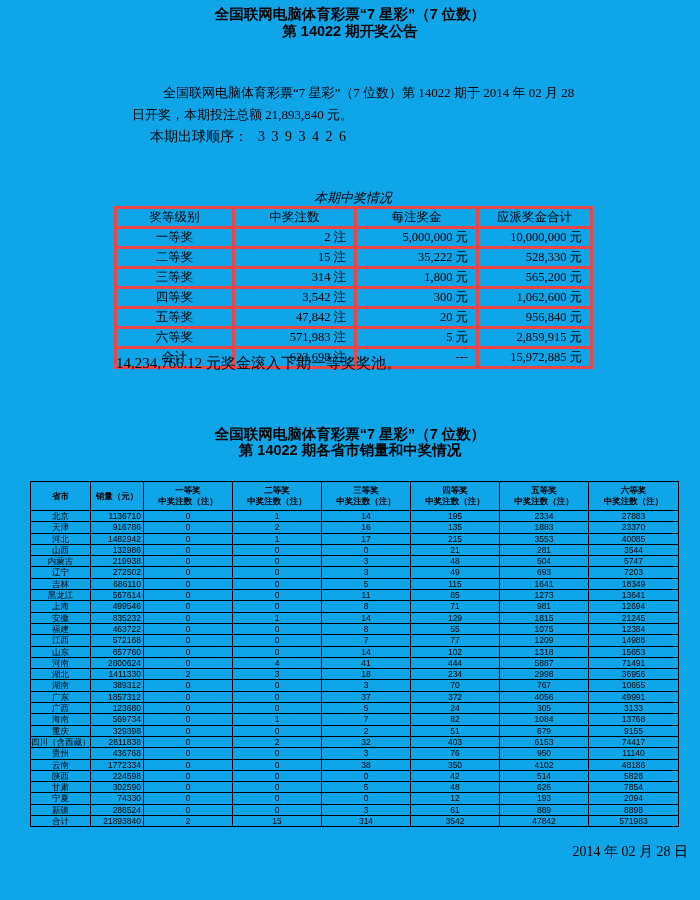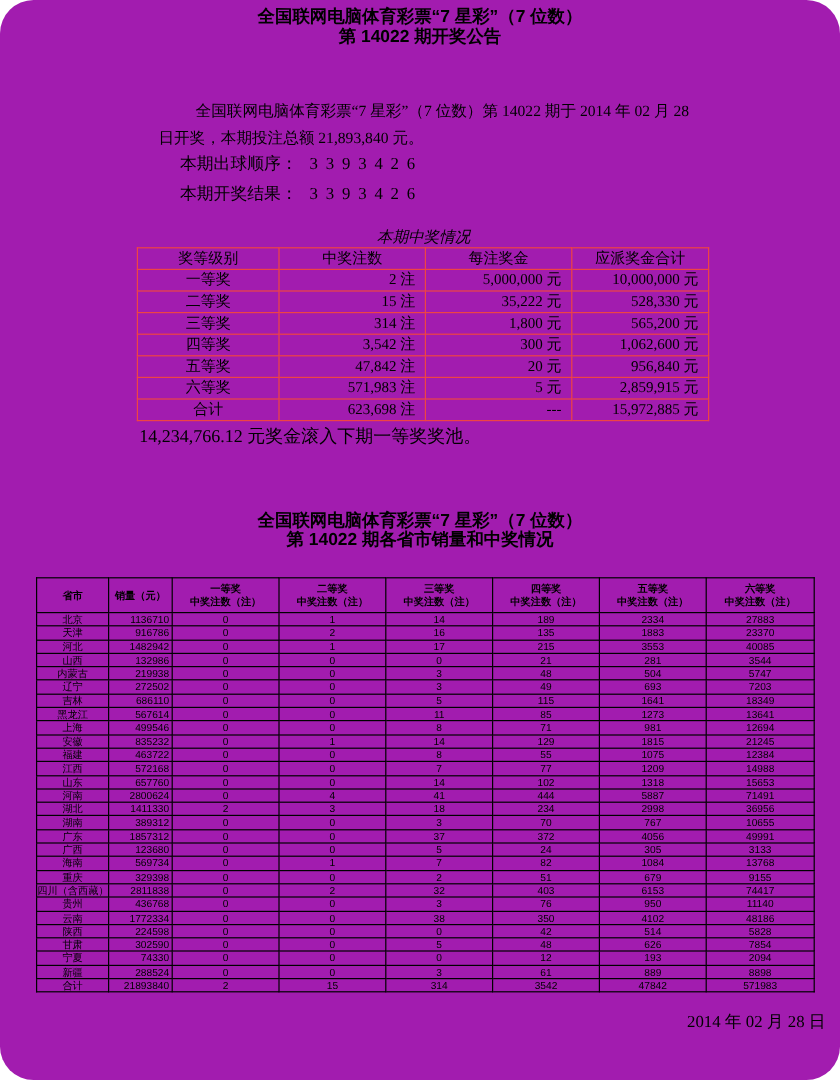--- a/index.html
+++ b/index.html
@@ -1,18 +1,18 @@
 <!DOCTYPE html>
 <html><head>
 <meta charset="utf-8">
 <style>
   html,body { margin:0; padding:0; background:#ffffff; }
   body { width:700px; height:900px; position:relative; color:#000;
          font-family:"Liberation Serif", serif; }
-  .page { position:absolute; inset:0; background:#a21caf; overflow:hidden;border-radius:28px; }
+  .page { position:absolute; inset:0; background:#0ea5e9; overflow:hidden; }
 
   
   .doc-title { position:absolute; left:0; width:700px; text-align:center;
                font-family:"Liberation Sans", sans-serif; font-weight:bold;
                font-size:14.5px; line-height:16.5px; }
   #title1 { top:6px; }
   #title2 { top:427px; line-height:15.5px; }
 
   
   #intro { position:absolute; top:82px; left:132px; width:445px;
@@ -23,21 +23,21 @@
   .ball-row { position:absolute; left:150px; font-size:14px; white-space:nowrap; }
   #ball-order { top:128px; }
   #ball-result { top:153px; }
   .balls { margin-left:10px; letter-spacing:1.5px; }
 
   
   #t1caption { position:absolute; top:189px; left:115px; width:476px;
                text-align:center; font-size:13px;font-style:italic; }
   #table1 { position:absolute; top:206px; left:114px; width:476px;
             border-collapse:collapse; table-layout:fixed; font-size:12.5px; }
-  #table1 th, #table1 td { border:1px solid #ef4444; height:16.2px; padding:0;
+  #table1 th, #table1 td { border:3px solid #ef4444; height:16.2px; padding:0;
             font-weight:normal; overflow:hidden; white-space:nowrap; }
   #table1 th { text-align:center; }
   #table1 td:first-child { text-align:center; }
   #table1 td:nth-child(n+2) { text-align:right; padding-right:8px; }
 
   
   #rollover { position:absolute; top:354px; left:116px; font-size:15px; }
   #redeem { position:absolute; top:383px; left:118px; width:472px;
             font-size:13px; line-height:19px; }
   #redeem .l1 { padding-left:26px; }
@@ -68,23 +68,20 @@
 
   <div id="intro">
     <div class="l1">全国联网电脑体育彩票“7 星彩”（7 位数）第 14022 期于 2014 年 02 月 28</div>
     <div>日开奖，本期投注总额 21,893,840 元。</div>
   </div>
 
   <div id="ball-order" class="ball-row">
     <span>本期出球顺序：</span><span class="balls">3 3 9 3 4 2 6</span>
   </div>
 
-  <div id="ball-result" class="ball-row">
-    <span>本期开奖结果：</span><span class="balls">3 3 9 3 4 2 6</span>
-  </div>
 
   <div id="t1caption">本期中奖情况</div>
 
   <table id="table1">
     <colgroup>
       <col style="width:118px">
         <col style="width:122px">
         <col style="width:122px">
         <col style="width:114px">
     </colgroup>
@@ -191,21 +188,21 @@
         </th>
       </tr>
     </thead>
     <tbody>
         <tr>
           <td>北京</td>
           <td>1136710</td>
           <td>0</td>
           <td>1</td>
           <td>14</td>
-          <td>189</td>
+          <td>195</td>
           <td>2334</td>
           <td>27883</td>
         </tr>
         <tr>
           <td>天津</td>
           <td>916786</td>
           <td>0</td>
           <td>2</td>
           <td>16</td>
           <td>135</td>

